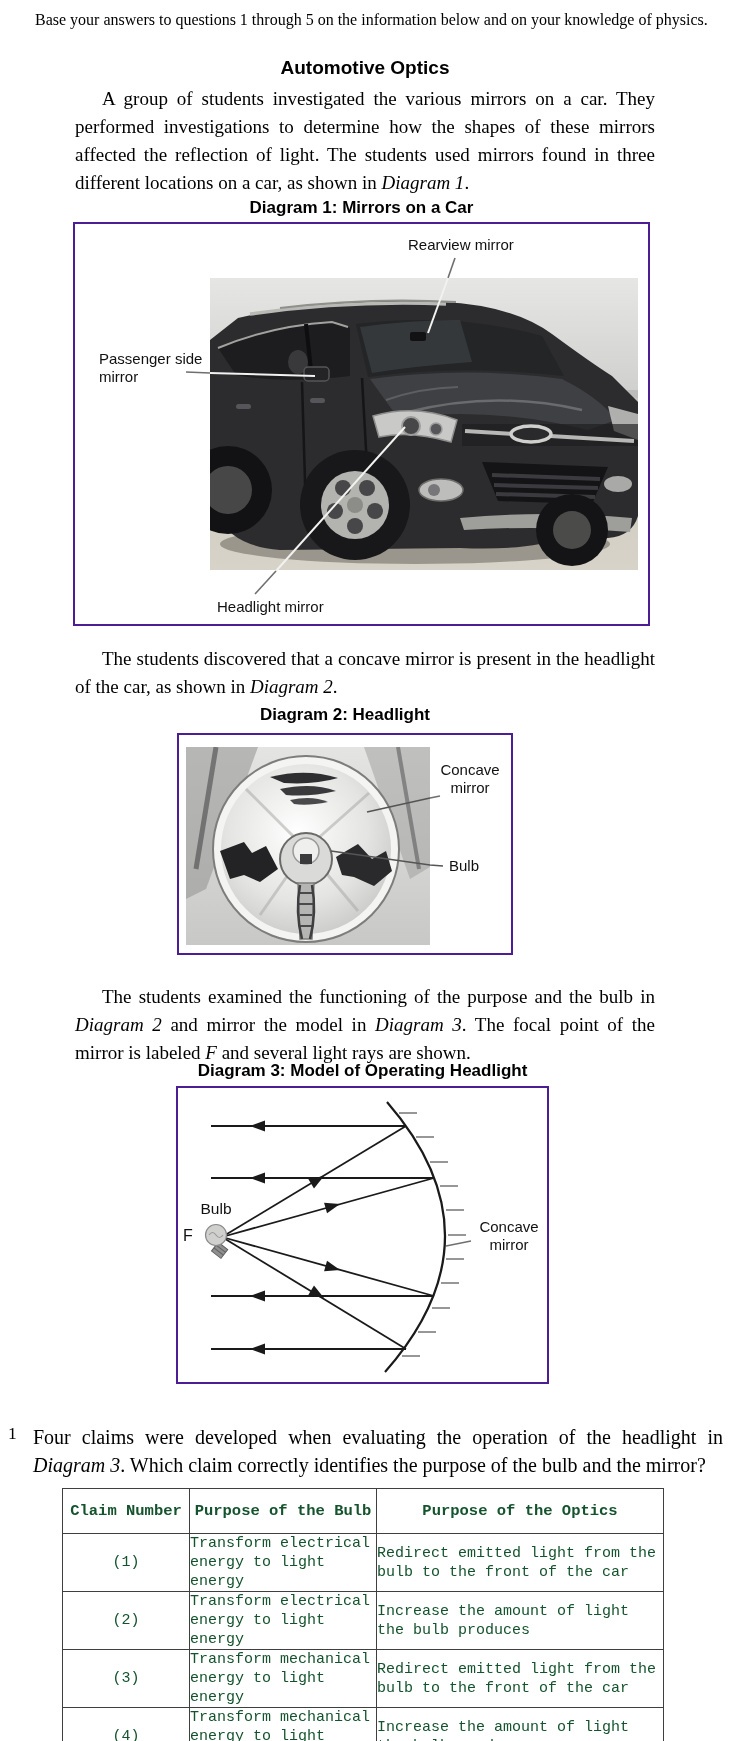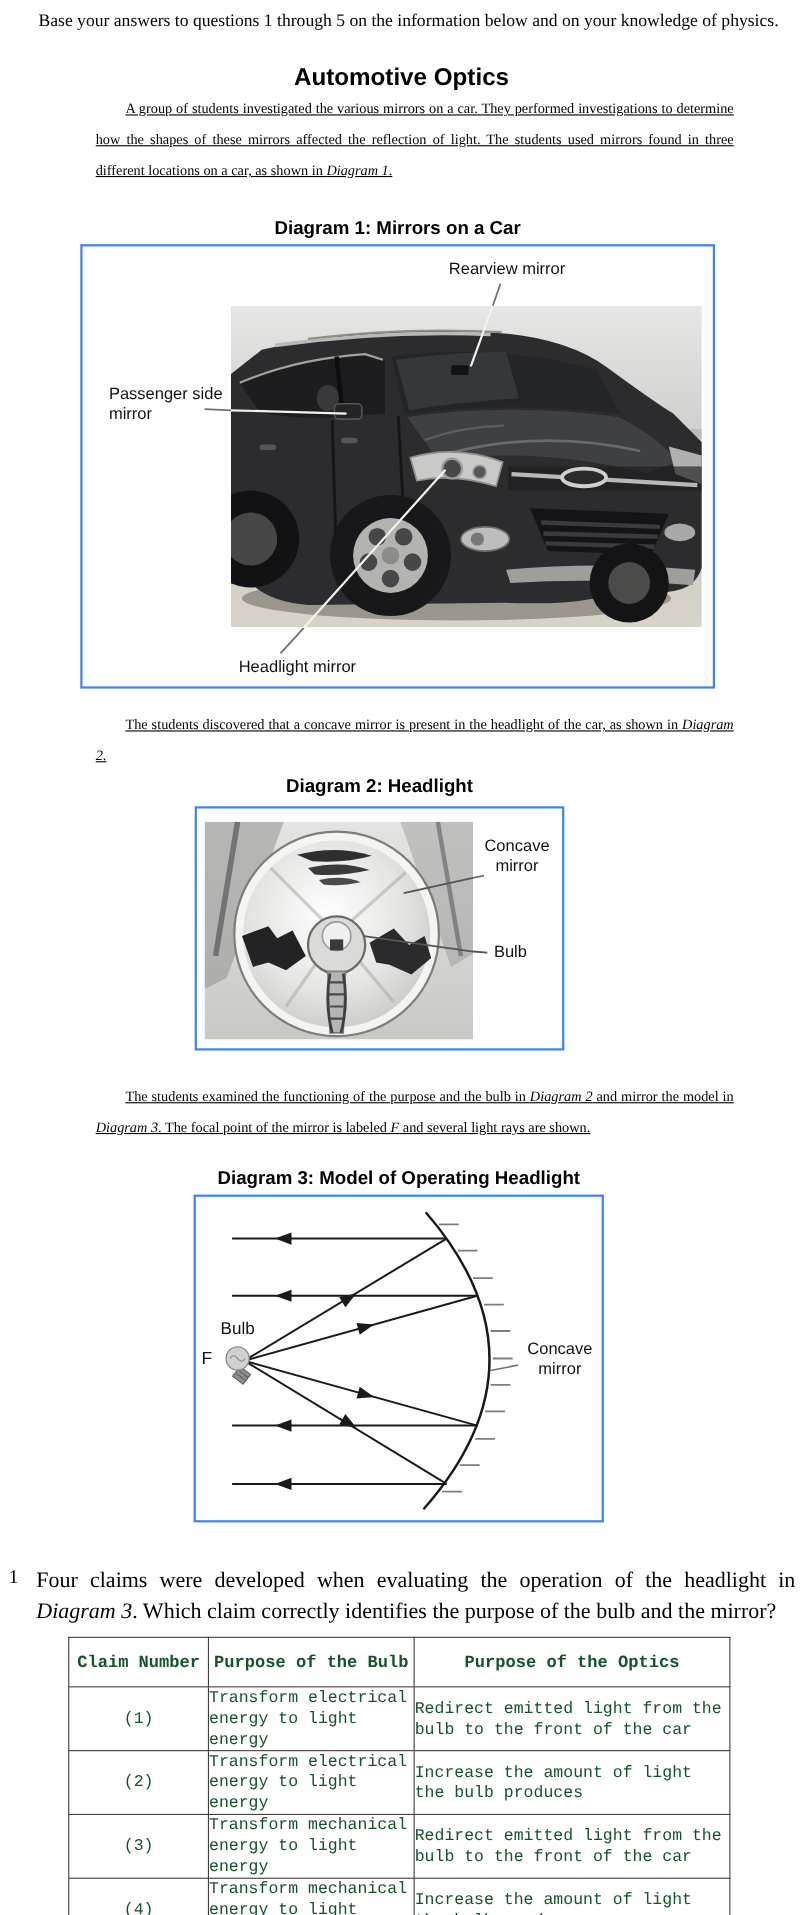--- a/index.html
+++ b/index.html
@@ -8,34 +8,34 @@
     font-family:"Liberation Serif", serif;color:#000;
     -webkit-font-smoothing:antialiased;
   }
   .serif{font-family:"Liberation Serif", serif;}
   .abs{position:absolute;}
   .it{font-style:italic;}
 
   .intro{left:8px;top:6px;width:714px;font-size:16px;line-height:27px;
          text-align:justify;text-indent:27px;}
   .passage-title{left:75px;top:57px;width:580px;text-align:center;
-                 font-family:"Liberation Sans",sans-serif;font-weight:bold;font-size:22px;}
-  .para{width:580px;left:87px;font-size:13px;line-height:28px;
-        text-align:justify;text-indent:27px;text-decoration:underline;}
+                 font-family:"Liberation Sans",sans-serif;font-weight:bold;font-size:19px;}
+  .para{width:580px;left:75px;font-size:19px;line-height:28px;
+        text-align:justify;text-indent:27px;}
   .p1{top:85px;}
   .p2{top:645px;}
   .p3{top:983px;}
 
   .diag-title{text-align:center;font-family:"Liberation Sans",sans-serif;
               font-weight:bold;font-size:17px;}
   .d1-title{left:73px;top:198px;width:577px;}
   .d2-title{left:177px;top:705px;width:336px;}
   .d3-title{left:176px;top:1061px;width:373px;text-align:center;}
 
-  .frame{position:absolute;border:2px solid #3b82f6;background:#fff;}
+  .frame{position:absolute;border:2px solid #4c1d95;background:#fff;}
   .d1-box{left:73px;top:222px;width:573px;height:400px;}
   .d2-box{left:177px;top:733px;width:332px;height:218px;}
   .d3-box{left:176px;top:1086px;width:369px;height:294px;}
 
   .photo{position:absolute;display:block;}
   .overlay{position:absolute;left:0;top:0;pointer-events:none;}
 
   .dlabel{position:absolute;font-family:"Liberation Sans",sans-serif;
           font-size:15px;line-height:18px;color:#111;}
 

